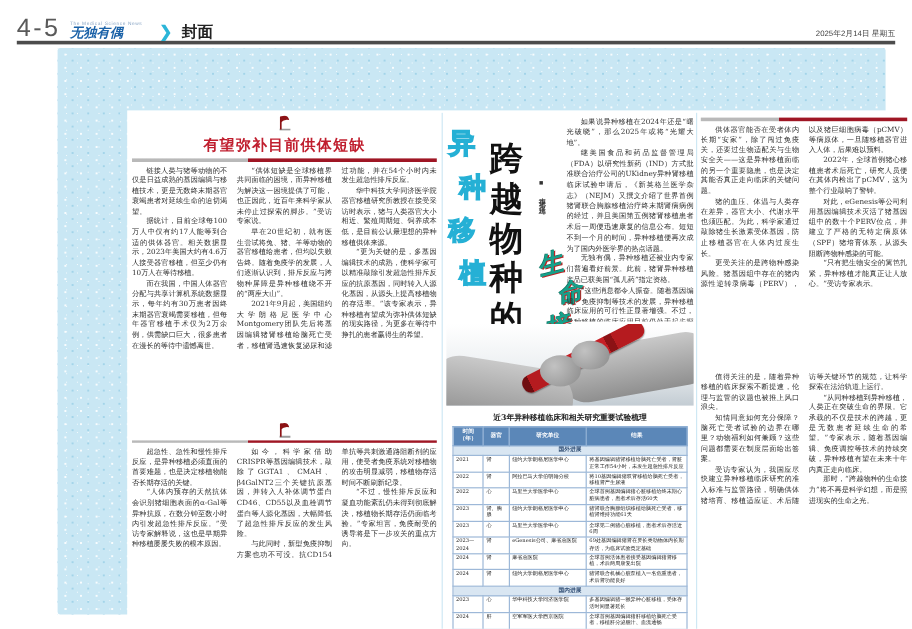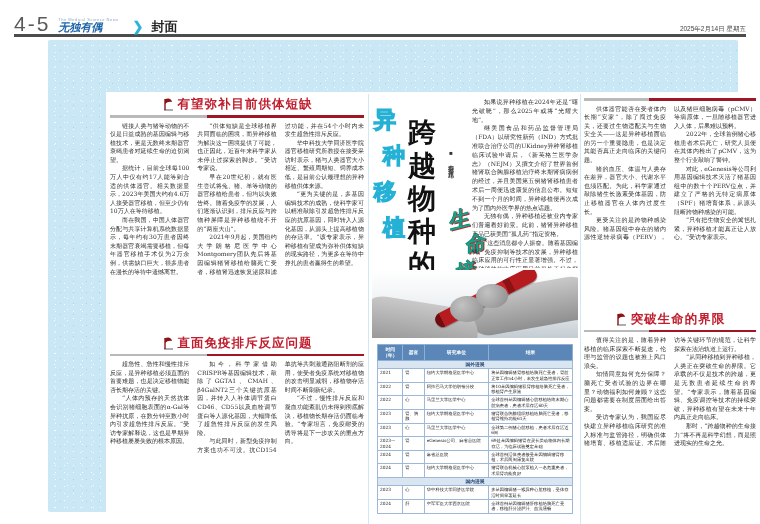--- a/index.html
+++ b/index.html
@@ -24,21 +24,21 @@
     background-image:
       radial-gradient(circle 1.4px,#ffffff 60%,transparent 61%),
       radial-gradient(circle 1px,#9fd2e8 60%,transparent 61%),
       radial-gradient(circle 1px,#ffffff 60%,transparent 61%);
     background-size:13px 11px,13px 11px,9px 7px;
     background-position:0 0,6px 5px,3px 2px;}
   .inner{position:absolute;left:58px;top:52px;width:654px;height:445px;background:#fff;}
 
   
   .art-head{display:flex;flex-direction:column;margin-bottom:4px;}
-  .art-head-row{display:flex;align-items:center;justify-content:center;gap:4px;}
+  .art-head-row{display:flex;align-items:center;justify-content:center;gap:4px;flex-direction:column;}
   .art-title{font-size:12.5px;font-weight:bold;color:#c01e2e;letter-spacing:1px;white-space:nowrap;}
   .rule{height:2.5px;margin-top:2px;background:linear-gradient(to right,#b9b9b9 0 38%,#9f1624 38% 100%);}
   .flag-ico{width:12px;height:13px;flex:0 0 auto;}
   .cols{column-gap:8px;text-align:justify;overflow:hidden;
         font-family:"DejaVu Serif",serif;color:#2e2e2e;}
   .cols p{margin:0;text-indent:2em;font-size:6px;line-height:8.6px;}
   .c3{column-count:3;}
   .c2{column-count:2;}
 
   .col-left{position:absolute;left:4px;top:4px;width:254px;height:437px;}
@@ -153,21 +153,20 @@
         </div>
 
         <div class="a2">
           <div class="art-head">
             <div class="art-head-row">
               <svg class="flag-ico" viewBox="0 0 12 13">
                 <path d="M2 12 L11 12" stroke="#9a9a9a" stroke-width="1.6"></path>
                 <path d="M3 12 L3 1" stroke="#8c1215" stroke-width="1.4"></path>
                 <path d="M3 1 Q9 -1 10 4 Q6 3 3 6 Z" fill="#8c1215"></path>
               </svg>
-              <span class="art-title">直面免疫排斥反应问题</span>
             </div>
             <div class="rule"></div>
           </div>
           <div class="cols c3 a2-cols">
 
           <p>超急性、急性和慢性排斥反应，是异种移植必须直面的首要难题，也是决定移植物能否长期存活的关键。</p>
               <p>“人体内预存的天然抗体会识别猪细胞表面的α-Gal等异种抗原，在数分钟至数小时内引发超急性排斥反应。”受访专家解释说，这也是早期异种移植屡屡失败的根本原因。</p>
               <p>如今，科学家借助CRISPR等基因编辑技术，敲除了GGTA1、CMAH、β4GalNT2三个关键抗原基因，并转入人补体调节蛋白CD46、CD55以及血栓调节蛋白等人源化基因，大幅降低了超急性排斥反应的发生风险。</p>
               <p>与此同时，新型免疫抑制方案也功不可没。抗CD154单抗等共刺激通路阻断剂的应用，使受者免疫系统对移植物的攻击明显减弱，移植物存活时间不断刷新纪录。</p>
               <p>“不过，慢性排斥反应和凝血功能紊乱仍未得到彻底解决，移植物长期存活仍面临考验。”专家坦言，免疫耐受的诱导将是下一步攻关的重点方向。</p>
@@ -206,20 +205,21 @@
 
         <div class="photo">
           <div class="arm arm-r"></div>
           <div class="arm arm-l"></div>
           <div class="baton"></div>
           <div class="fist fist-l"></div>
           <div class="fist fist-r"></div>
         </div>
 
         <div class="tablewrap">
+          <div class="tcaption">近3年异种移植临床和相关研究重要试验梳理</div>
           <table class="xeno">
             <colgroup>
                 <col class="c-y">
                 <col class="c-o">
                 <col class="c-i">
                 <col class="c-r">
               </colgroup>
           <thead>
                 <tr>
                   <th>时间（年）</th>
@@ -311,31 +311,20 @@
           <p>供体器官能否在受者体内长期“安家”，除了闯过免疫关，还要过生物适配关与生物安全关——这是异种移植面临的另一个重要隐患，也是决定其能否真正走向临床的关键问题。</p>
               <p>猪的血压、体温与人类存在差异，器官大小、代谢水平也须匹配。为此，科学家通过敲除猪生长激素受体基因，防止移植器官在人体内过度生长。</p>
               <p>更受关注的是跨物种感染风险。猪基因组中存在的猪内源性逆转录病毒（PERV），以及猪巨细胞病毒（pCMV）等病原体，一旦随移植器官进入人体，后果难以预料。</p>
               <p>2022年，全球首例猪心移植患者术后死亡，研究人员便在其体内检出了pCMV，这为整个行业敲响了警钟。</p>
               <p>对此，eGenesis等公司利用基因编辑技术灭活了猪基因组中的数十个PERV位点，并建立了严格的无特定病原体（SPF）猪培育体系，从源头阻断跨物种感染的可能。</p>
               <p>“只有把生物安全的篱笆扎紧，异种移植才能真正让人放心。”受访专家表示。</p>
             </div>
         </div>
 
         <div class="a4">
-          <div class="art-head">
-            <div class="art-head-row">
-              <svg class="flag-ico" viewBox="0 0 12 13">
-                <path d="M2 12 L11 12" stroke="#9a9a9a" stroke-width="1.6"></path>
-                <path d="M3 12 L3 1" stroke="#8c1215" stroke-width="1.4"></path>
-                <path d="M3 1 Q9 -1 10 4 Q6 3 3 6 Z" fill="#8c1215"></path>
-              </svg>
-              <span class="art-title">突破生命的界限</span>
-            </div>
-            <div class="rule"></div>
-          </div>
           <div class="cols c2 a4-cols">
 
           <p>值得关注的是，随着异种移植的临床探索不断提速，伦理与监管的议题也被推上风口浪尖。</p>
               <p>知情同意如何充分保障？脑死亡受者试验的边界在哪里？动物福利如何兼顾？这些问题都需要在制度层面给出答案。</p>
               <p>受访专家认为，我国应尽快建立异种移植临床研究的准入标准与监管路径，明确供体猪培育、移植适应证、术后随访等关键环节的规范，让科学探索在法治轨道上运行。</p>
               <p>“从同种移植到异种移植，人类正在突破生命的界限。它承载的不仅是技术的跨越，更是无数患者延续生命的希望。”专家表示，随着基因编辑、免疫调控等技术的持续突破，异种移植有望在未来十年内真正走向临床。</p>
               <p>那时，“跨越物种的生命接力”将不再是科学幻想，而是照进现实的生命之光。</p>
             </div>
         </div>
       </div>

